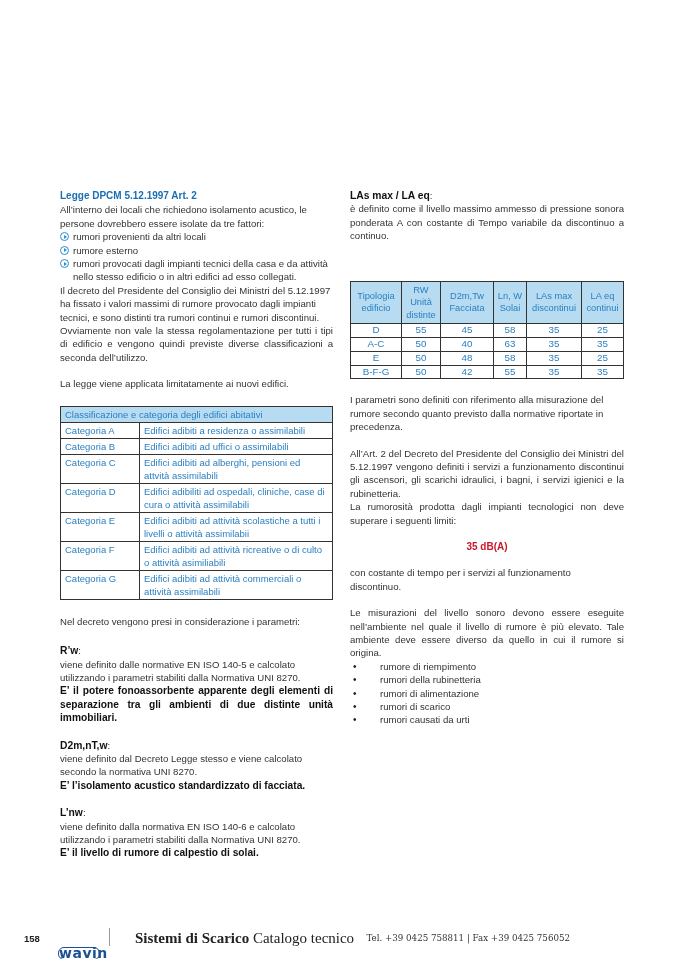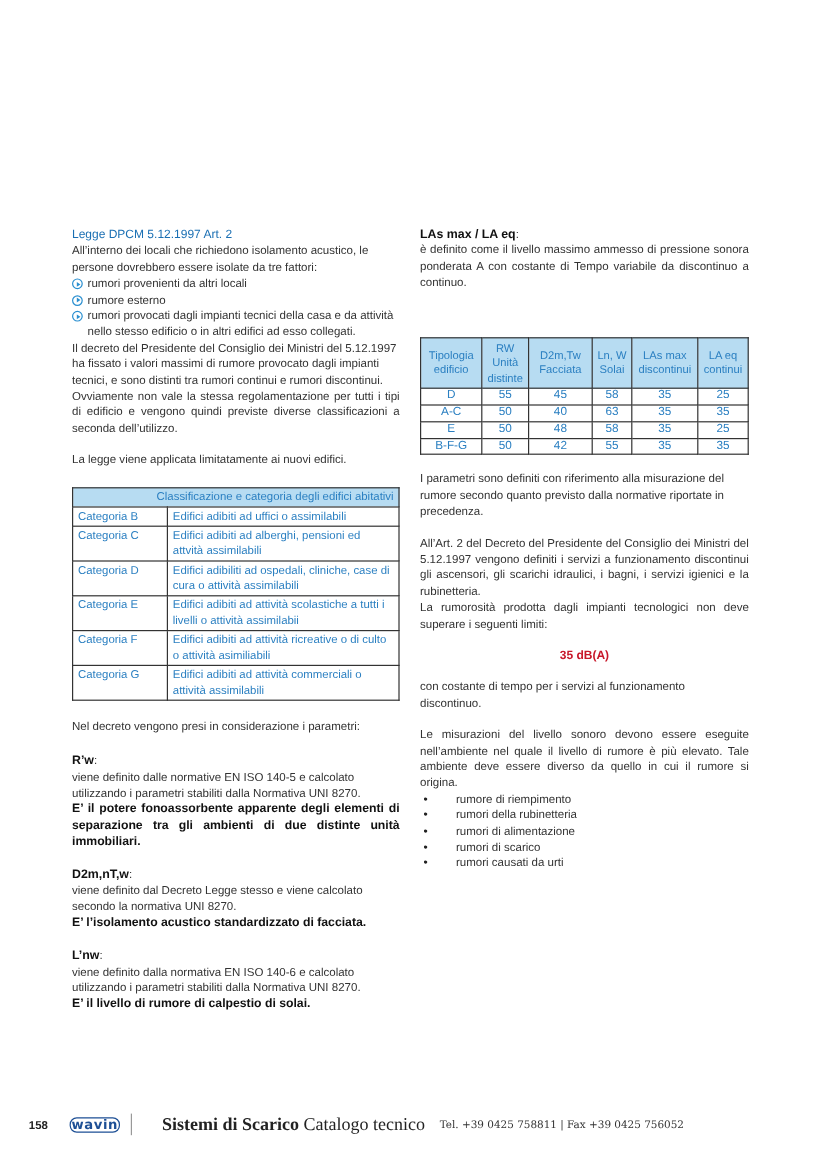--- a/index.html
+++ b/index.html
@@ -3,46 +3,46 @@
 <meta charset="utf-8">
 <style>
   html, body { margin:0; padding:0; background:#ffffff; }
   body { width:678px; height:959px; position:relative; overflow:hidden;
          font-family:"Liberation Sans", sans-serif; color:#333333; font-size:9.6px; line-height:13.4px; }
   .col { position:absolute; top:189px; }
   .left { left:60px; width:273px; }
   .right { left:350px; width:274px; }
   p { margin:0; }
   .justify { text-align:justify; }
-  .h-blue { color:#1a6fb3; font-weight:normal; font-size:10px; margin-bottom:1px; }
+  .h-blue { color:#1a6fb3; font-weight:bold; font-size:10px; margin-bottom:1px; }
   .h-black { color:#111; font-weight:bold; font-size:10.3px; }
   .bold { font-weight:bold; color:#111; font-size:10.2px; }
   .bullet-row { display:flex; align-items:flex-start; }
   .circ { width:9px; height:9px; border:1px solid #2a8fd0; border-radius:50%; box-sizing:border-box;
           margin:2px 4px 0 0; flex:none; position:relative; }
   .circ::after { content:""; position:absolute; left:2.5px; top:1.5px; border-left:3px solid #2a8fd0;
                  border-top:2px solid transparent; border-bottom:2px solid transparent; }
   .indent { padding-left:13px; }
   table { border-collapse:collapse; }
   .cls { width:273px; margin-top:0; border:1.2px solid #333; }
   .cls td { border:1px solid #333; padding:1px 4px 1px 4px; color:#2a7fc1; vertical-align:top; font-size:9.5px; line-height:13px; }
-  .cls .head { background:#b7dcf2; text-align:right; color:#2a7fc1; }
+  .cls .head { background:#b7dcf2; text-align:left; color:#2a7fc1; }
   .cls .c1 { width:70px; }
   .lim { width:274px; border:1.2px solid #333; }
   .lim th { background:#b7dcf2; color:#2a7fc1; font-weight:normal; border:1px solid #333; padding:2px 1px;
             font-size:9.3px; line-height:12.5px; text-align:center; }
   .lim td { border:1px solid #333; text-align:center; color:#2a7fc1; font-size:9.8px; line-height:12.8px; padding:0; }
   .red { color:#c8182a; font-weight:bold; text-align:center; font-size:10px; }
   .dot-row { display:flex; }
   .dot { width:27px; flex:none; padding-left:3px; }
   .dot::before { content:"•"; color:#222; font-size:10px; }
   .footer { position:absolute; top:930px; left:0; width:595px; height:16px; font-size:9.5px; }
   .pnum { position:absolute; left:24px; top:2px; font-weight:bold; color:#222; font-size:9.5px; }
-  .logo { position:absolute; left:58px; top:1px; width:40px; height:11px; border:1.3px solid #1d4f95;
-          border-radius:6px; color:#1d4f95; font-weight:bold; font-size:11px; line-height:11px; text-align:center;
+  .logo { position:absolute; left:58px; top:17px; width:40px; height:11px; border:1.3px solid #1d4f95;
+          border-radius:6px; color:#1d4f95; font-weight:bold; font-size:14px; line-height:11px; text-align:center;
           font-family:"DejaVu Sans", sans-serif; letter-spacing:0.5px; }
   .vsep { position:absolute; left:109px; top:-2px; width:1px; height:18px; background:#999; }
   .cat { position:absolute; left:135px; top:2px; color:#222; font-family:Liberation Serif, serif; font-size:15px; }
   .cat b { font-weight:bold; }
   .contact { position:absolute; right:25px; top:2px; color:#333; font-family:"DejaVu Serif", serif; font-size:8.7px; }
 </style>
 </head>
 <body>
 
 <div class="col left">
@@ -62,20 +62,24 @@
   </div>
   <p class="indent">nello stesso edificio o in altri edifici ad esso collegati.</p>
   <p>Il decreto del Presidente del Consiglio dei Ministri del 5.12.1997 ha fissato i valori massimi di rumore provocato dagli impianti tecnici, e sono distinti tra rumori continui e rumori discontinui.</p>
   <p class="justify">Ovviamente non vale la stessa regolamentazione per tutti i tipi di edificio e vengono quindi previste diverse classificazioni a seconda dell’utilizzo.</p>
   <p style="margin-top:13px">La legge viene applicata limitatamente ai nuovi edifici.</p>
 
   <table class="cls" style="margin-top:15px">
     <tbody>
         <tr>
       <td colspan="2" class="head">Classificazione e categoria degli edifici abitativi</td>
+    </tr>
+    <tr>
+      <td class="c1">Categoria A</td>
+      <td>Edifici adibiti a residenza o assimilabili</td>
     </tr>
     <tr>
       <td class="c1">Categoria B</td>
       <td>Edifici adibiti ad uffici o assimilabili</td>
     </tr>
     <tr>
       <td class="c1">Categoria C</td>
       <td>Edifici adibiti ad alberghi, pensioni ed attvità assimilabili</td>
     </tr>
     <tr>

